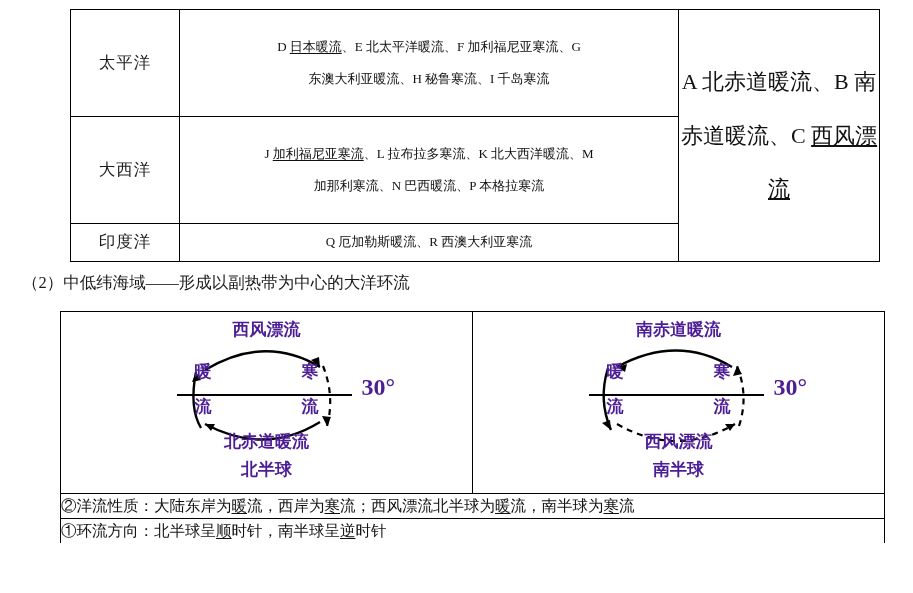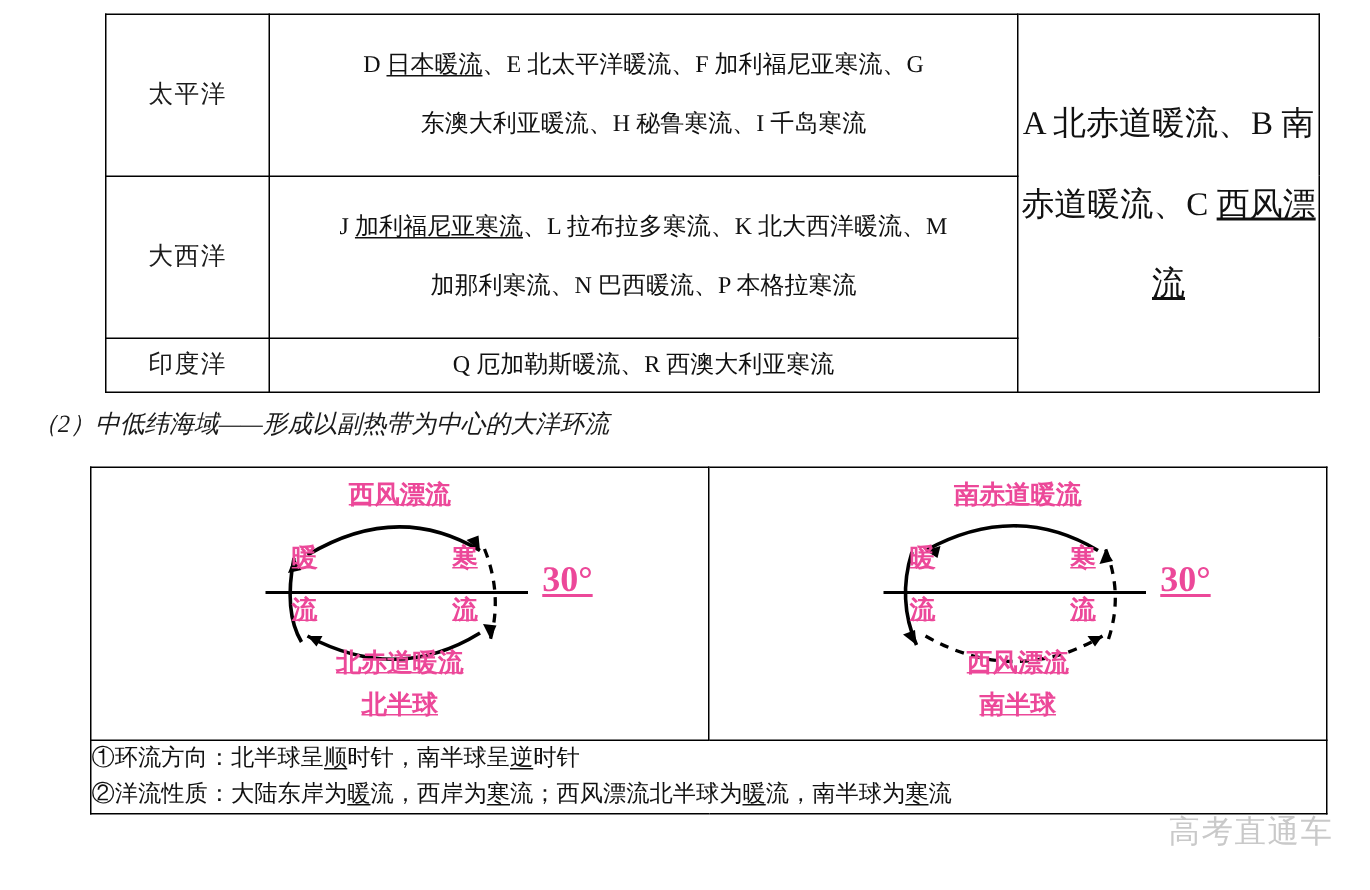--- a/index.html
+++ b/index.html
@@ -42,21 +42,21 @@
 
   .ocean-name {
     text-align: center;
     font-size: 16.5px;
     letter-spacing: 1px;
     color: #1b1b1b;
     margin-left: 40px;
   }
   .current-list {
     text-align: center;
-    font-size: 16px;
+    font-size: 13px;
     line-height: 2.45;
     padding: 4px 10px 4px 10px;
     color: #111;
   }
   .current-list.single {
     line-height: 1.6;
   }
   .global-list {
     text-align: center;
     font-size: 22px;
@@ -67,21 +67,20 @@
   .u { text-decoration: underline; text-underline-offset: 2px; }
 
   
   .caption {
     position: absolute;
     left: 22px;
     top: 272px;
     font-size: 16.5px;
     color: #1a1a1a;
     white-space: nowrap;
-    font-style: italic;
   }
 
   
   .gyre-table {
     position: absolute;
     left: 60px;
     top: 311px;
     width: 825px;
     border-collapse: collapse;
     table-layout: fixed;
@@ -115,24 +114,23 @@
     height: 100%;
   }
   .diagram svg {
     display: block;
     margin: 0 auto;
   }
   .dlabel {
     position: absolute;
     font-size: 17px;
     font-weight: bold;
-    color: #ec4899;
+    color: #4c1d95;
     white-space: nowrap;
     font-family: "Liberation Serif", "DejaVu Serif", serif;
-    text-decoration: underline;
   }
   .lbl-top    { left: 50%; transform: translateX(-50%); top: 6px; }
   .lbl-bottom { left: 50%; transform: translateX(-50%); top: 118px; }
   .lbl-hemi   { left: 50%; transform: translateX(-50%); top: 146px; }
   .lbl-warm1  { left: 50%; margin-left: -72px; top: 48px; }
   .lbl-warm2  { left: 50%; margin-left: -72px; top: 83px; }
   .lbl-cold1  { left: 50%; margin-left: 35px; top: 48px; }
   .lbl-cold2  { left: 50%; margin-left: 35px; top: 83px; }
   .lbl-deg {
     left: 50%; margin-left: 95px; top: 62px;
@@ -243,27 +241,26 @@
           <div class="dlabel lbl-warm2">流</div>
           <div class="dlabel lbl-cold1">寒</div>
           <div class="dlabel lbl-cold2">流</div>
           <div class="dlabel lbl-deg">30°</div>
           <div class="dlabel lbl-bottom">西风漂流</div>
           <div class="dlabel lbl-hemi">南半球</div>
         </div>
       </td>
     </tr>
     <tr>
+      <td class="note-cell second" colspan="2">
+        <span>②</span><span>洋流性质：</span><span>大陆东岸为</span><span class="u">暖</span><span>流，西岸为</span><span class="u">寒</span><span>流；西风漂流北半球为</span><span class="u">暖</span><span>流，南半球为</span><span class="u">寒</span><span>流</span>
+      </td>
+    </tr>
+    <tr>
       <td class="note-cell first" colspan="2">
         <span>①</span><span>环流方向：</span><span>北半球呈</span><span class="u">顺</span><span>时针，南半球呈</span><span class="u">逆</span><span>时针</span>
       </td>
     </tr>
-    <tr>
-      <td class="note-cell second" colspan="2">
-        <span>②</span><span>洋流性质：</span><span>大陆东岸为</span><span class="u">暖</span><span>流，西岸为</span><span class="u">寒</span><span>流；西风漂流北半球为</span><span class="u">暖</span><span>流，南半球为</span><span class="u">寒</span><span>流</span>
-      </td>
-    </tr>
   </tbody>
     </table>
 
-  <div class="watermark">高考直通车</div>
 
 </div>
 
 </body></html>

